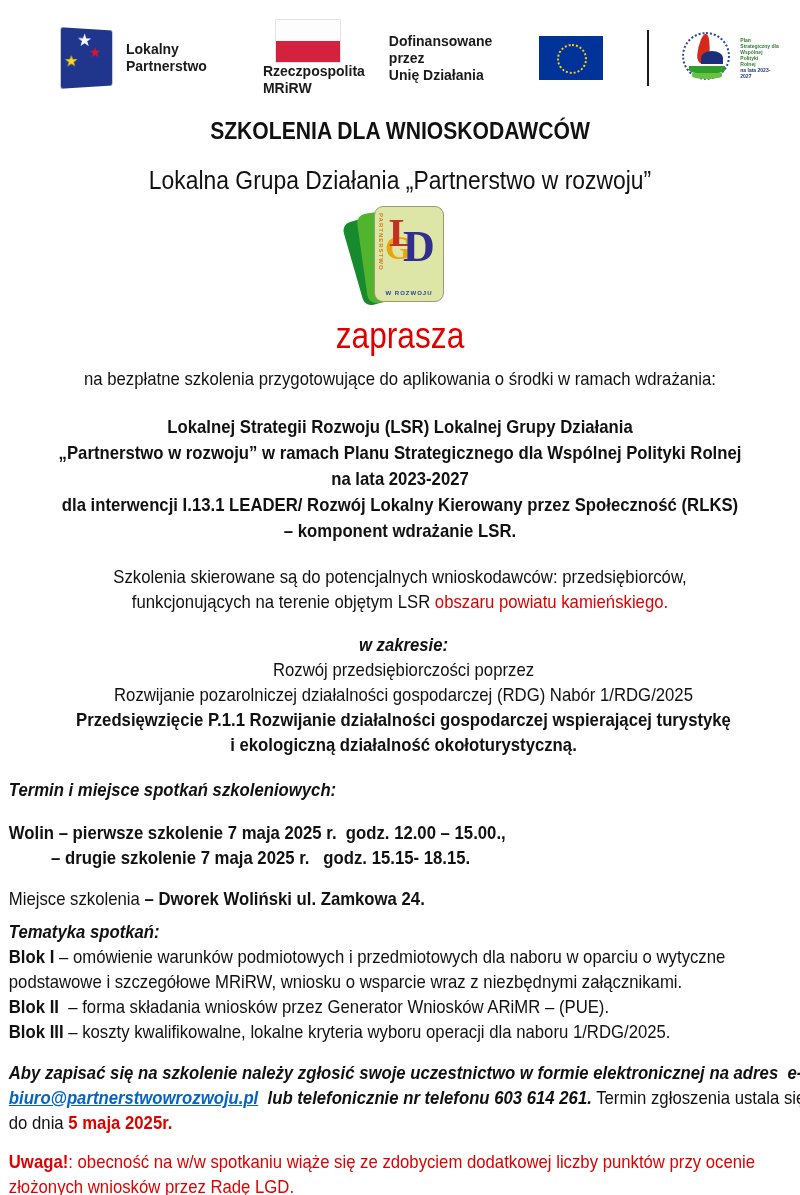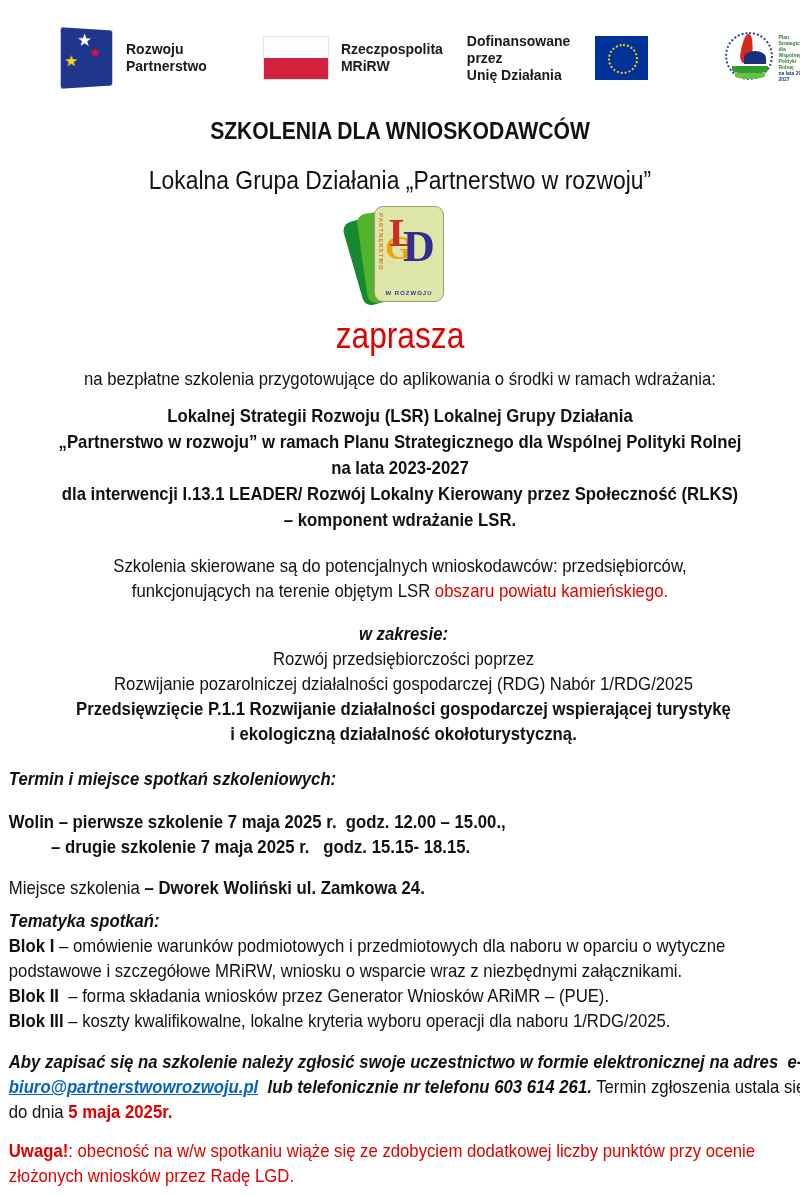--- a/index.html
+++ b/index.html
@@ -45,21 +45,21 @@
   .ln { white-space:pre; line-height:25px; font-size:19px; }
   .c  { text-align:center; transform:scaleX(0.88); transform-origin:50% 50%; }
   .l  { padding-left:10px; transform:scaleX(0.88); transform-origin:0 50%; }
   .b  { font-weight:700; }
   .bi { font-weight:700; font-style:italic; }
   .red { color:#e00000; }
   .t-title { font-size:24px; font-weight:700; line-height:30px; margin-top:16px; }
   .t-sub   { font-size:26px; line-height:32px; margin-top:18px; }
   .zaprasza { font-size:36px; line-height:40px; color:#e00000; margin-top:12px; }
   .intro { margin-top:10px; }
-  .program { margin-top:12px; }
+  .program { margin-top:23px; }
   .program .ln { line-height:26px; font-weight:700; }
   .audience { margin-top:20px; }
   .scope { margin-top:18px;margin-left:7px; }
   .sched-head { margin-top:20px; }
   .wolin1 { margin-top:18px; }
   .wolin2 .seg { padding-left:48px; display:inline-block; }
   .venue { margin-top:16px; }
   .topics-head { margin-top:8px; }
   .signup { margin-top:16px; }
   .notice { margin-top:14px; }
@@ -87,26 +87,26 @@
 <div class="page">
 
   <header class="logos">
     <div class="logo-item" style="margin-right:56px;">
       <div class="fe-flag">
         <span class="st w">★</span>
         <span class="st y">★</span>
         <span class="st r">★</span>
       </div>
       <div class="logo-text">
-        <div>Rozwoju</div>
+        <div>Lokalny</div>
         <div>Partnerstwo</div>
       </div>
     </div>
 
-    <div class="logo-item" style="margin-right:24px;">
+    <div class="logo-item" style="margin-right:24px;flex-direction:column;">
       <div class="pl-flag">
         <div class="w"></div>
           <div class="r"></div>
       </div>
       <div class="logo-text reg">
         <div>Rzeczpospolita</div>
         <div>MRiRW</div>
       </div>
     </div>
 

